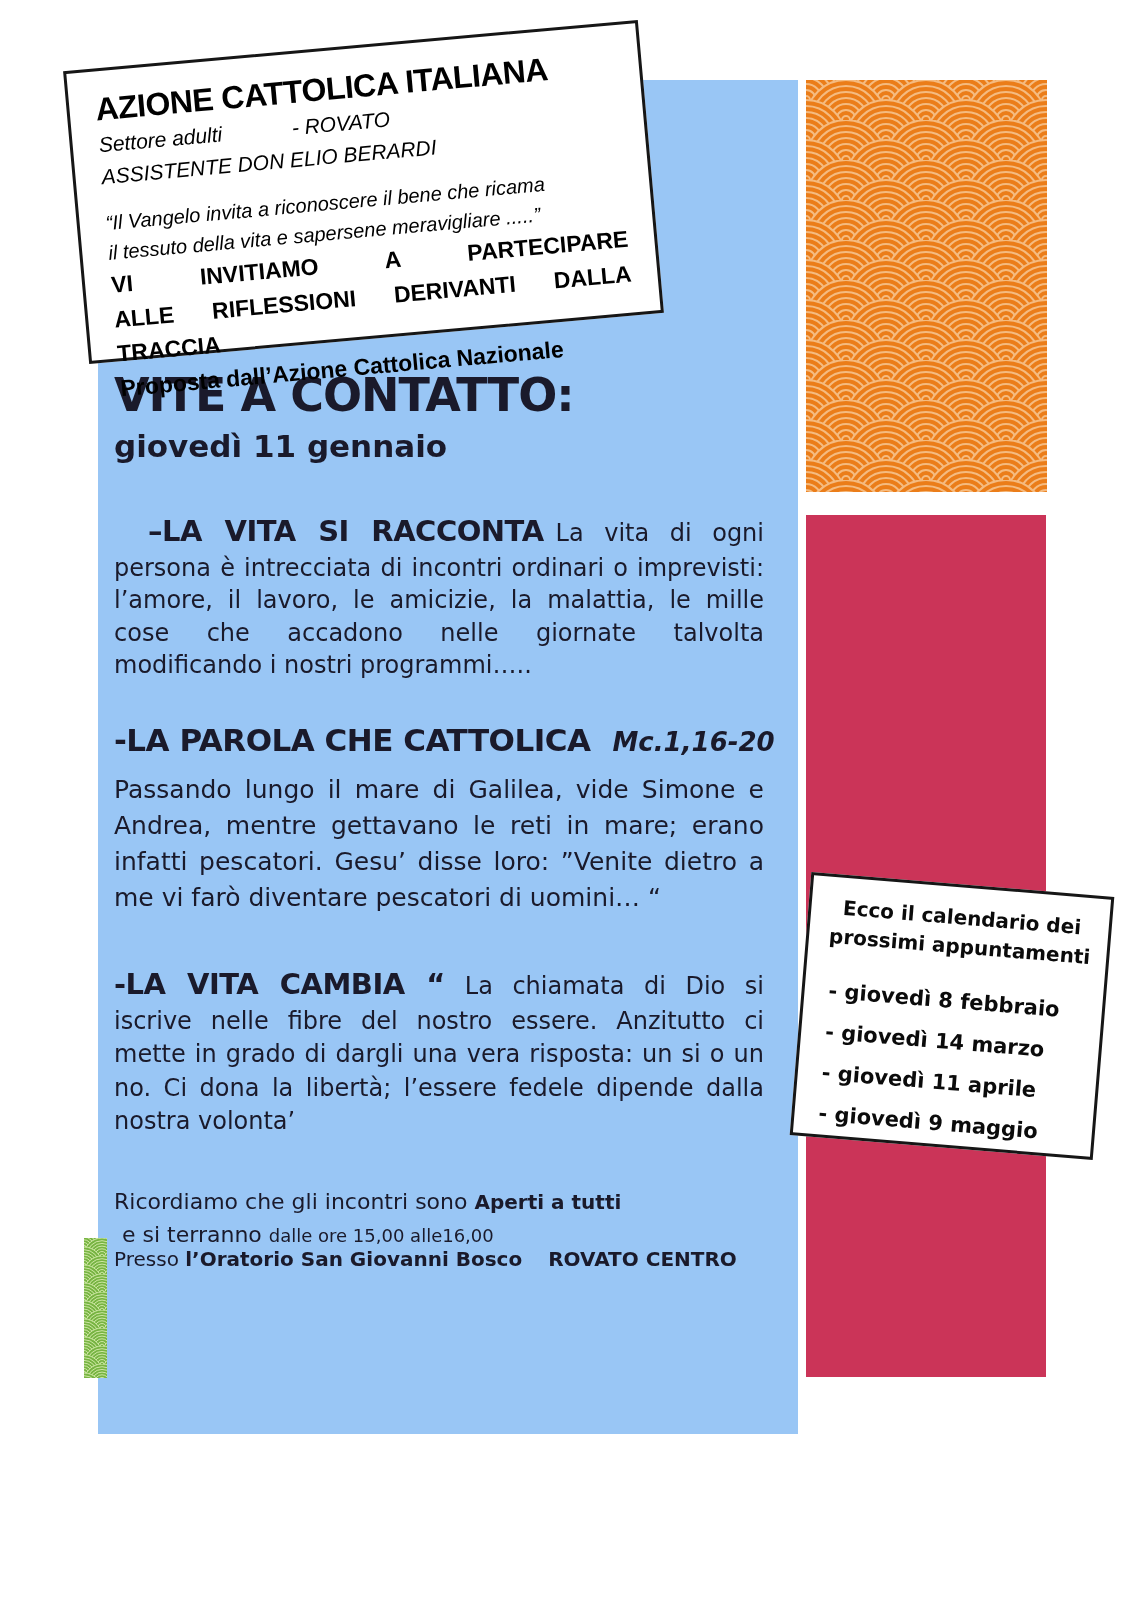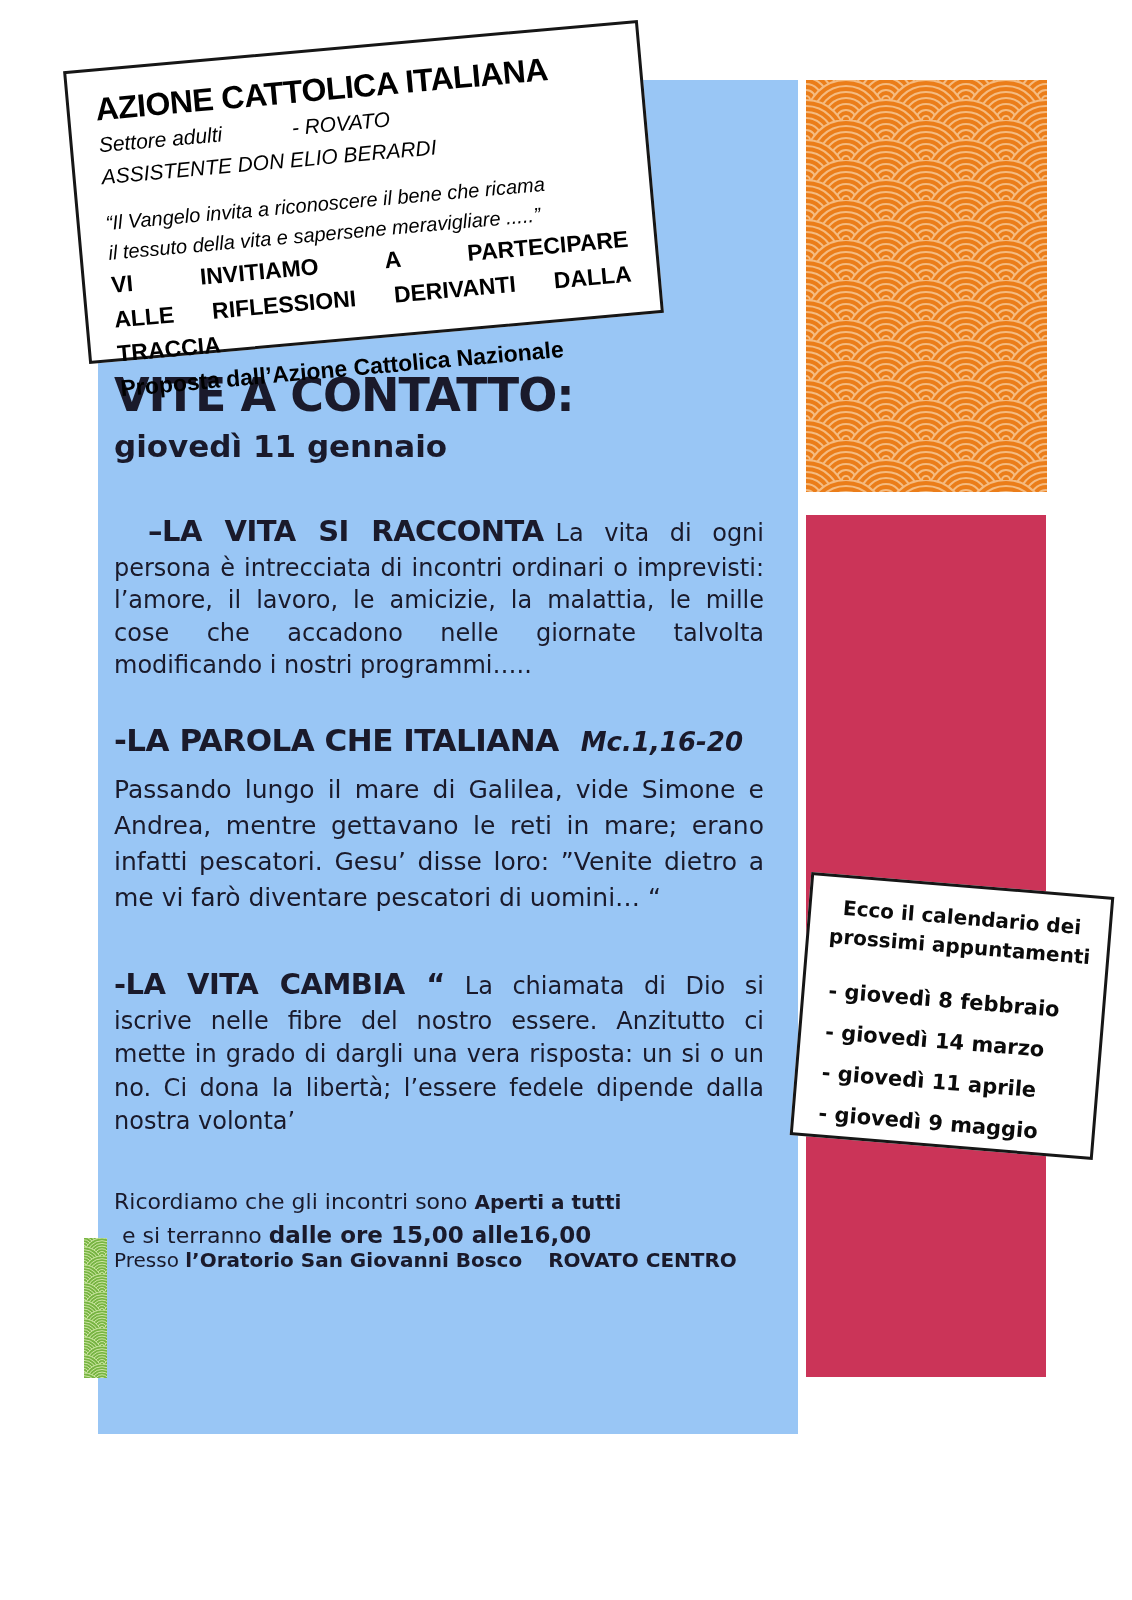--- a/index.html
+++ b/index.html
@@ -53,21 +53,21 @@
   .sec2-ref{font-weight:bold;font-style:italic;font-size:26px;margin-left:22px}
   .sec2-body{margin-top:14px;font-size:25px;line-height:1.44;text-align:justify}
   .sec3{margin-top:48px;font-size:24px;line-height:1.4;text-align:justify}
   .sec3 .lead-gap{margin-right:20px}
 
   .footer-block{margin-top:50px}
   .f-line{white-space:nowrap}
   .f1-n{font-size:22px}
   .f1-b{font-weight:bold;font-size:20px}
   .f2{margin-top:8px;padding-left:8px;font-size:22px}
-  .f2-b{font-weight:bold;font-size:23px}
+  .f2-b{font-weight:normal;font-size:18px}
   .f3{font-size:20px}
   .f3-b{font-weight:bold}
   .f3-right{font-weight:bold;margin-left:26px}
 
   
   .odisc{fill:var(--orange-base);stroke:var(--orange-ring);stroke-width:2}
   .oring{fill:none;stroke:var(--orange-ring);stroke-width:2}
   .obg{fill:var(--orange-base)}
   .gdisc{fill:var(--green-base);stroke:var(--green-ring);stroke-width:2}
   .gring{fill:none;stroke:var(--green-ring);stroke-width:2}
@@ -80,21 +80,21 @@
 
   <div class="blue-panel">
 
     <div class="title-block">
       <div class="title-l1">VITE A CONTATTO:</div>
       <div class="title-l3">giovedì 11 gennaio</div>
     </div>
 
     <p class="sec1"><span class="lead lead-gap">–LA VITA SI RACCONTA</span><span>La vita di ogni persona è intrecciata di incontri ordinari o imprevisti: l’amore, il lavoro, le amicizie, la malattia, le mille cose che accadono nelle giornate talvolta modificando i nostri programmi…..</span></p>
 
-    <div class="sec2-head"><span class="sec2-lead">-LA PAROLA CHE ITALIANA</span><span class="sec2-ref">Mc.1,16-20</span></div>
+    <div class="sec2-head"><span class="sec2-lead">-LA PAROLA CHE CATTOLICA</span><span class="sec2-ref">Mc.1,16-20</span></div>
     <p class="sec2-body">Passando lungo il mare di Galilea, vide Simone e Andrea, mentre gettavano le reti in mare; erano infatti pescatori. Gesu’ disse loro: ”Venite dietro a me vi farò diventare pescatori di uomini… “</p>
 
     <p class="sec3"><span class="lead lead-gap">-LA VITA CAMBIA “</span><span>La chiamata di Dio si iscrive nelle fibre del nostro essere. Anzitutto ci mette in grado di dargli una vera risposta: un si o un no. Ci dona la libertà; l’essere fedele dipende dalla nostra volonta’</span></p>
 
     <div class="footer-block">
       <div class="f-line"><span class="f1-n">Ricordiamo che gli incontri sono </span><span class="f1-b">Aperti a tutti</span></div>
       <div class="f-line f2"><span>e si terranno </span><span class="f2-b">dalle ore 15,00 alle16,00</span></div>
       <div class="f-line f3"><span>Presso </span><span class="f3-b">l’Oratorio San Giovanni Bosco</span><span class="f3-right">ROVATO CENTRO</span></div>
     </div>
   </div>

